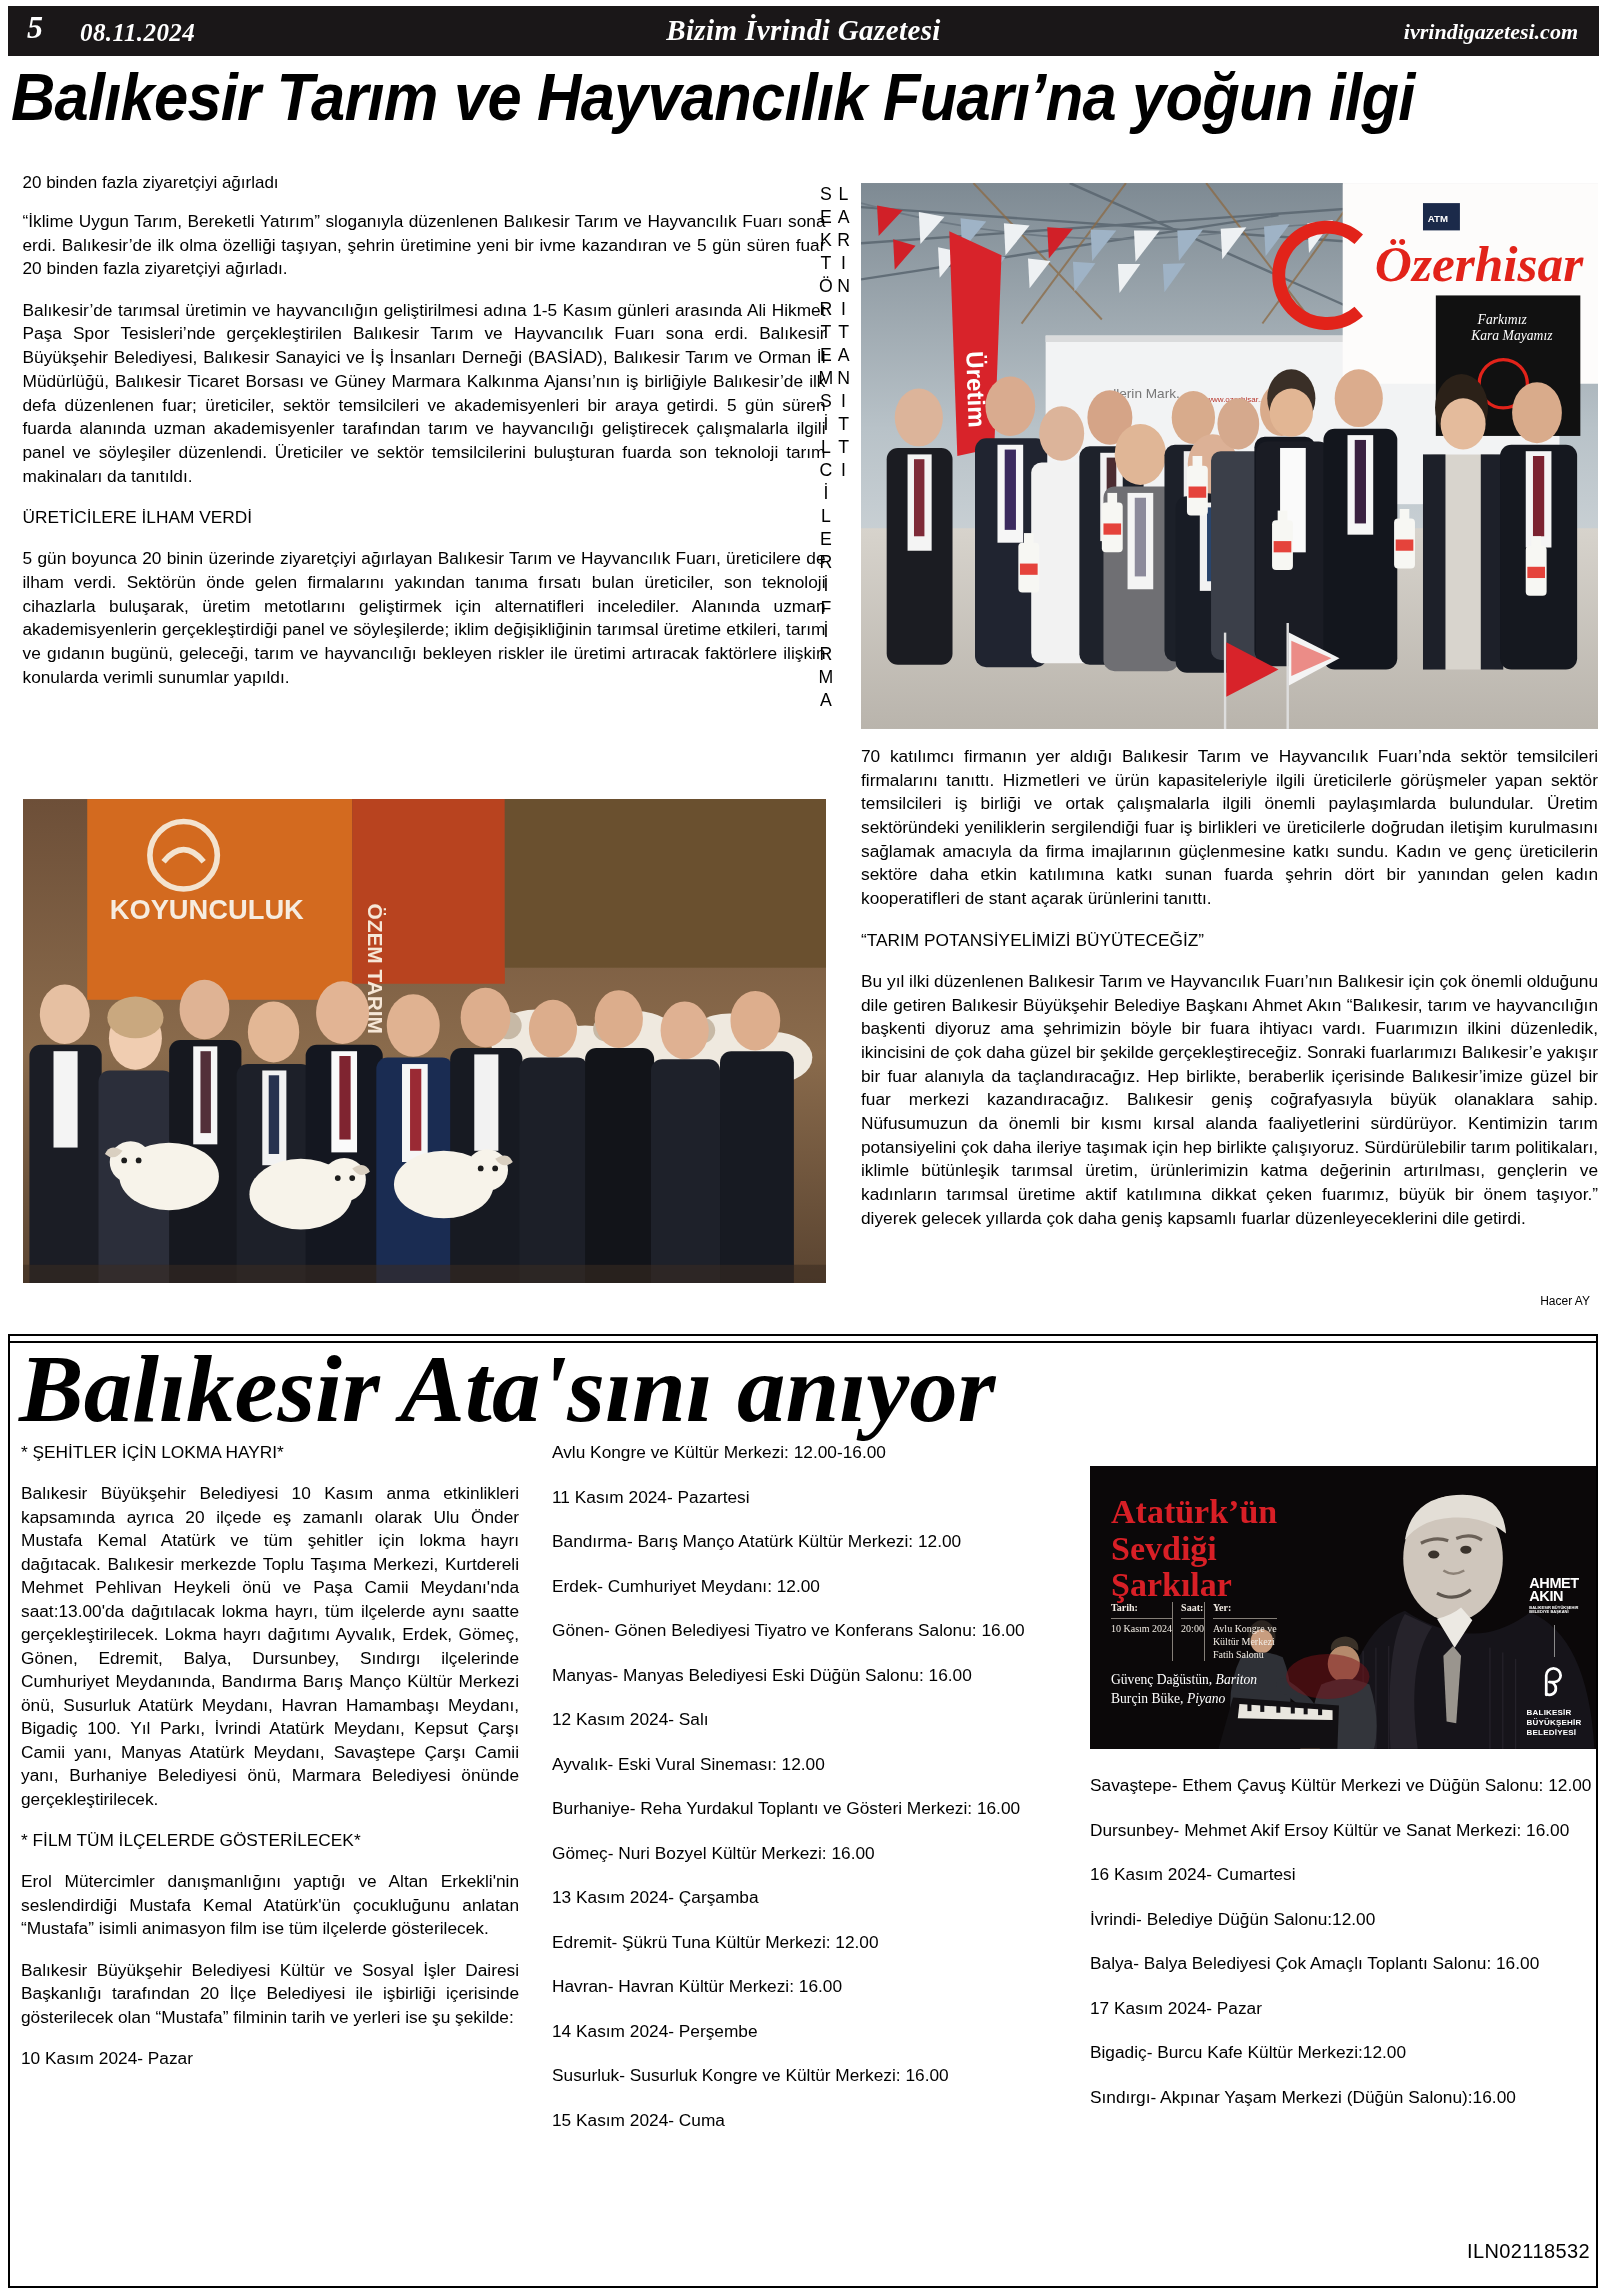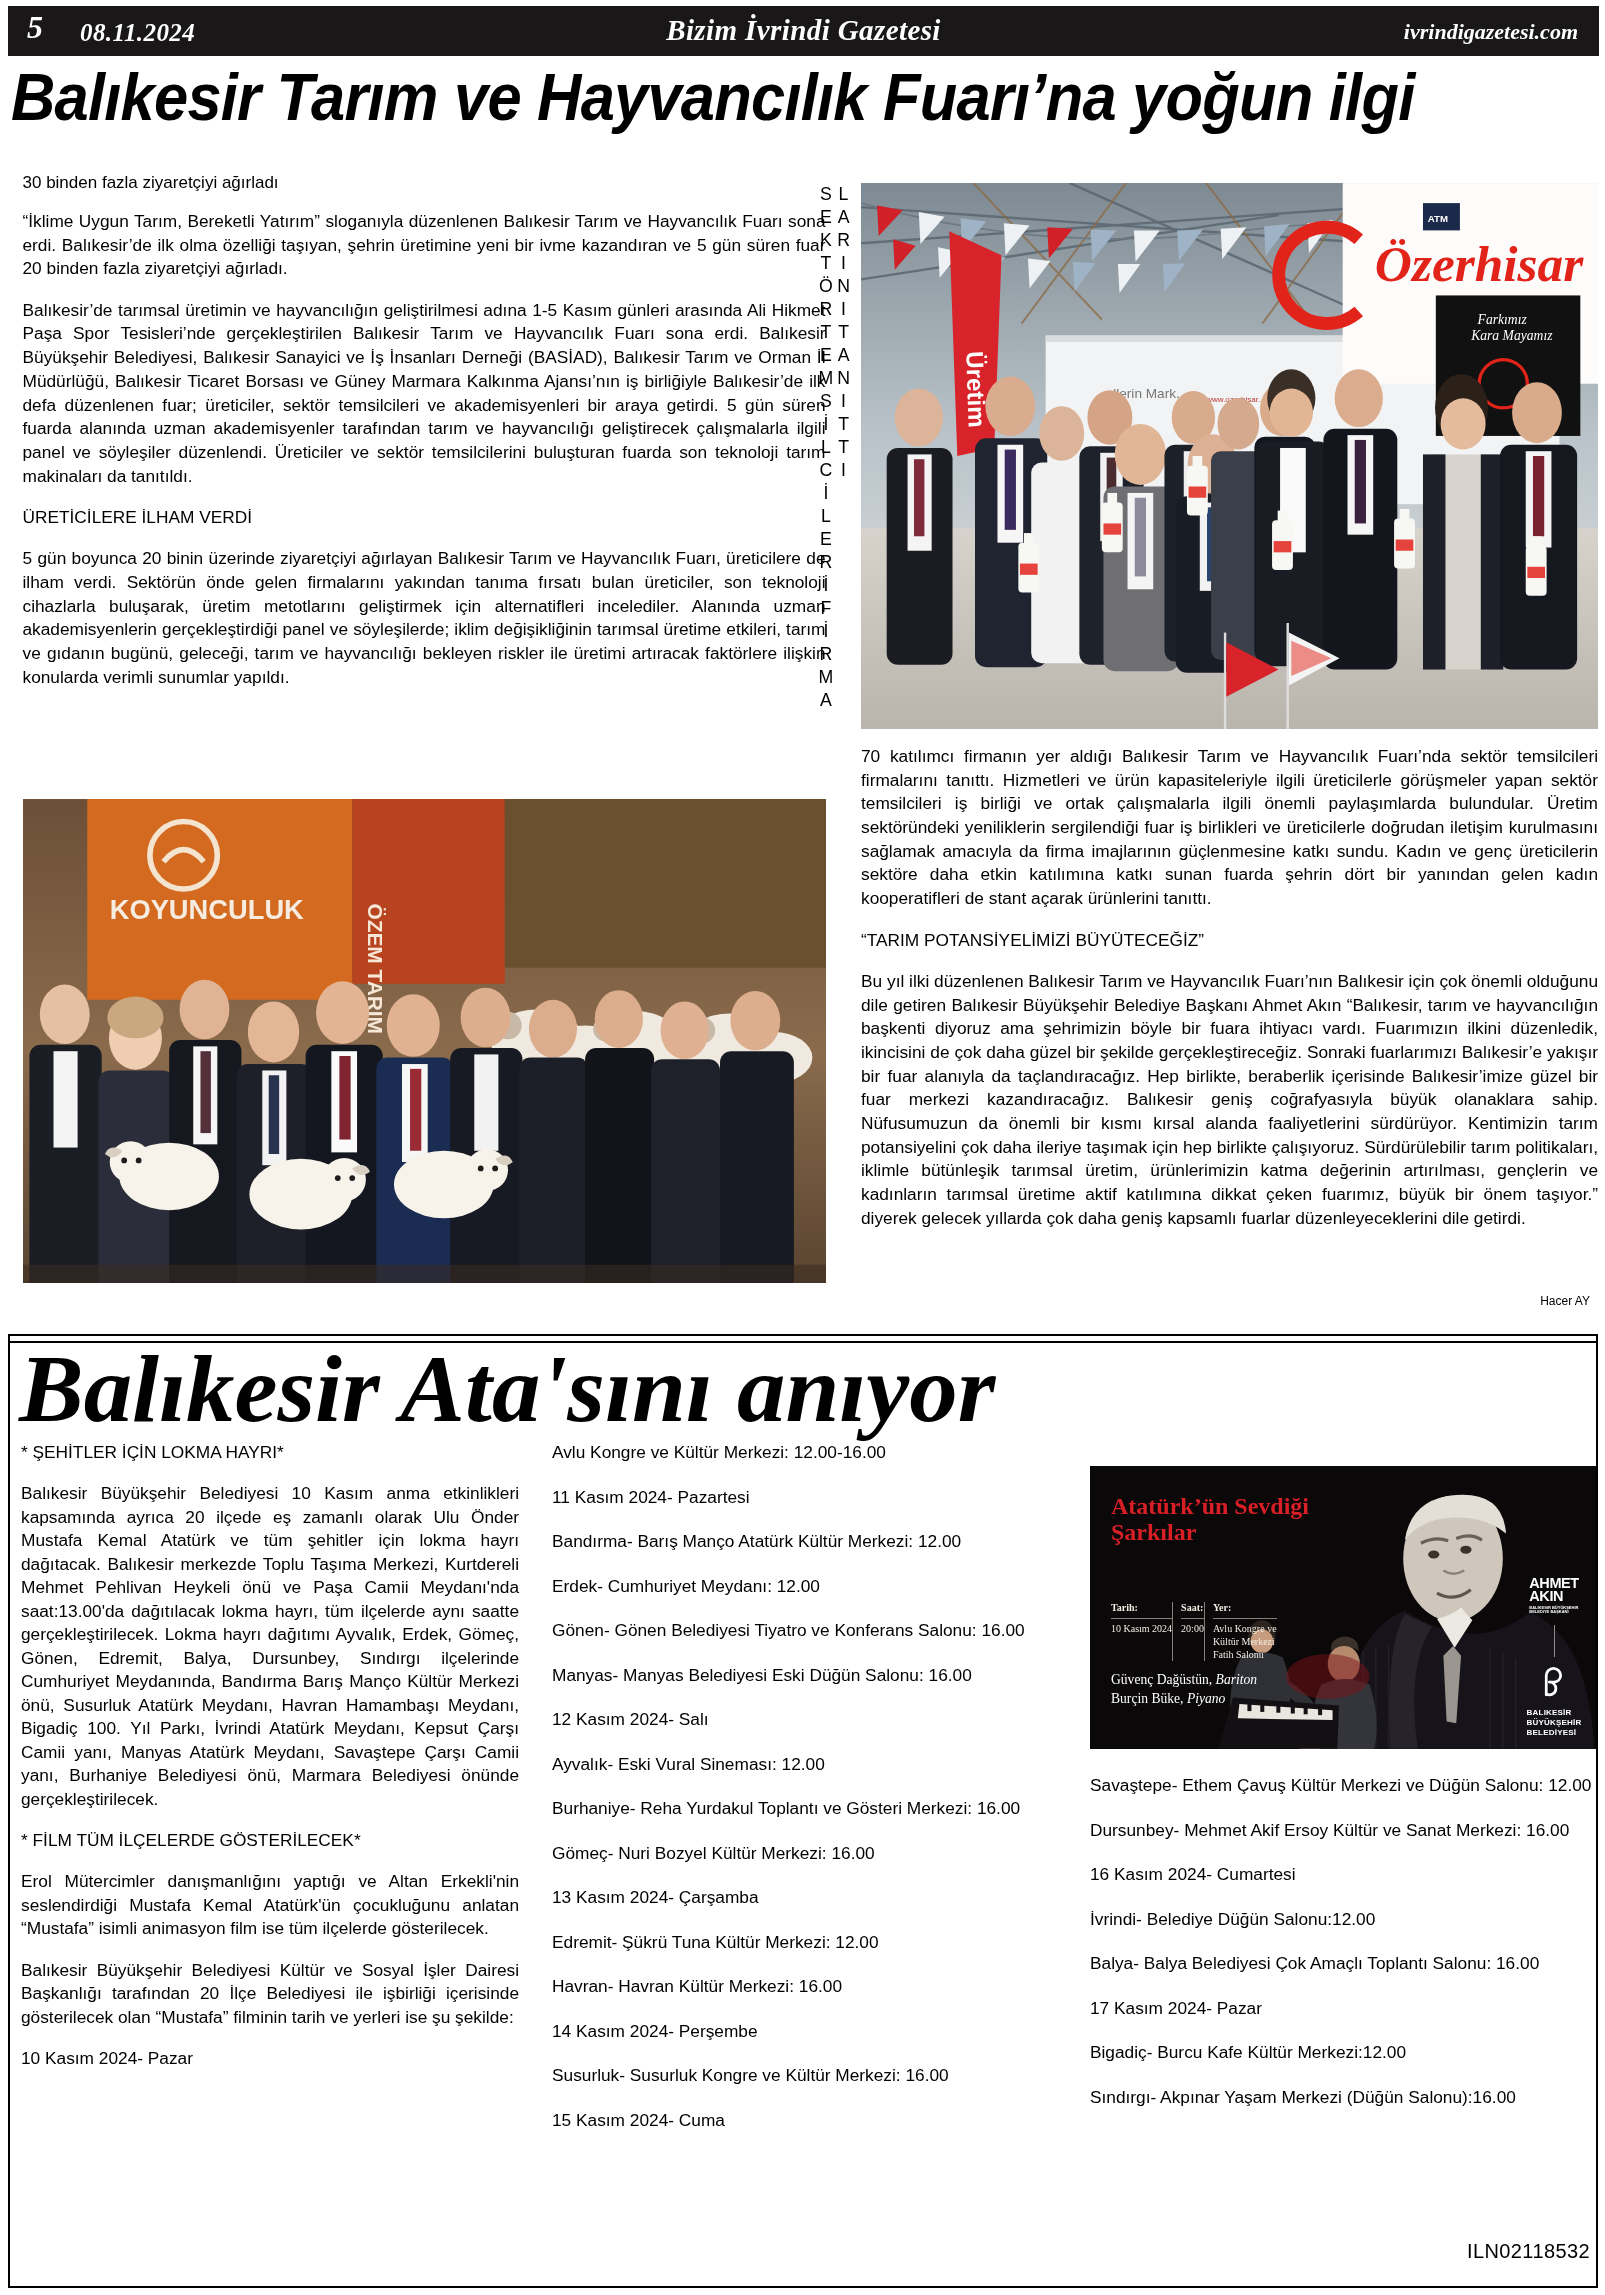--- a/index.html
+++ b/index.html
@@ -134,21 +134,21 @@
 
   
   .poster{
     position:absolute;left:1090px;top:1466px;width:506px;height:283px;
     background:#0b0809;overflow:hidden;
   }
   .poster-title{
     position:absolute;left:21px;top:28px;width:265px;
     color:#d81f26;
     font-family:"Liberation Serif",serif;font-weight:700;
-    font-size:24px;line-height:1.08;
+    font-size:34px;line-height:1.08;
   }
   .poster-meta{
     position:absolute;left:21px;top:136px;width:169px;
     color:#f2ece4;font-family:"Liberation Serif",serif;
     font-size:10px;line-height:1.28;
     display:flex;gap:0px;
   }
   .pm-col{border-right:0.8px solid #857f78;margin-right:8px;}
   .pm-col:last-child{border-right:none;}
   .pm-lab{font-weight:700;display:block;padding-bottom:3.2px;border-bottom:0.8px solid #857f78;margin-bottom:4px;white-space:nowrap;}
@@ -183,21 +183,21 @@
 
   <div class="masthead">
     <span class="mh-page-num">5</span>
     <span class="mh-date">08.11.2024</span>
     <span class="mh-title">Bizim İvrindi Gazetesi</span>
     <span class="mh-site">ivrindigazetesi.com</span>
   </div>
 
   <div class="headline1">Balıkesir Tarım ve Hayvancılık Fuarı’na yoğun ilgi</div>
 
-  <div class="kicker1">30 binden fazla ziyaretçiyi ağırladı</div>
+  <div class="kicker1">20 binden fazla ziyaretçiyi ağırladı</div>
 
   <div class="col-a">
     <p>“İklime Uygun Tarım, Bereketli Yatırım” sloganıyla düzenlenen Balıkesir Tarım ve Hayvancılık Fuarı sona erdi. Balıkesir’de ilk olma özelliği taşıyan, şehrin üretimine yeni bir ivme kazandıran ve 5 gün süren fuar 20 binden fazla ziyaretçiyi ağırladı.</p>
     <p>Balıkesir’de tarımsal üretimin ve hayvancılığın geliştirilmesi adına 1-5 Kasım günleri arasında Ali Hikmet Paşa Spor Tesisleri’nde gerçekleştirilen Balıkesir Tarım ve Hayvancılık Fuarı sona erdi. Balıkesir Büyükşehir Belediyesi, Balıkesir Sanayici ve İş İnsanları Derneği (BASİAD), Balıkesir Tarım ve Orman İl Müdürlüğü, Balıkesir Ticaret Borsası ve Güney Marmara Kalkınma Ajansı’nın iş birliğiyle Balıkesir’de ilk defa düzenlenen fuar; üreticiler, sektör temsilcileri ve akademisyenleri bir araya getirdi. 5 gün süren fuarda alanında uzman akademisyenler tarafından tarım ve hayvancılığı geliştirecek çalışmalarla ilgili panel ve söyleşiler düzenlendi. Üreticiler ve sektör temsilcilerini buluşturan fuarda son teknoloji tarım makinaları da tanıtıldı.</p>
     <p class="subhead">ÜRETİCİLERE İLHAM VERDİ</p>
     <p>5 gün boyunca 20 binin üzerinde ziyaretçiyi ağırlayan Balıkesir Tarım ve Hayvancılık Fuarı, üreticilere de ilham verdi. Sektörün önde gelen firmalarını yakından tanıma fırsatı bulan üreticiler, son teknoloji cihazlarla buluşarak, üretim metotlarını geliştirmek için alternatifleri incelediler. Alanında uzman akademisyenlerin gerçekleştirdiği panel ve söyleşilerde; iklim değişikliğinin tarımsal üretime etkileri, tarım ve gıdanın bugünü, geleceği, tarım ve hayvancılığı bekleyen riskler ile üretimi artıracak faktörlere ilişkin konularda verimli sunumlar yapıldı.</p>
   </div>
 
   <div class="vcap" style="display: flex; flex-flow: column wrap; height: 530px; align-content: flex-start;">
       <span style="display: block; width: 17.7px; text-align: center;">S</span>

